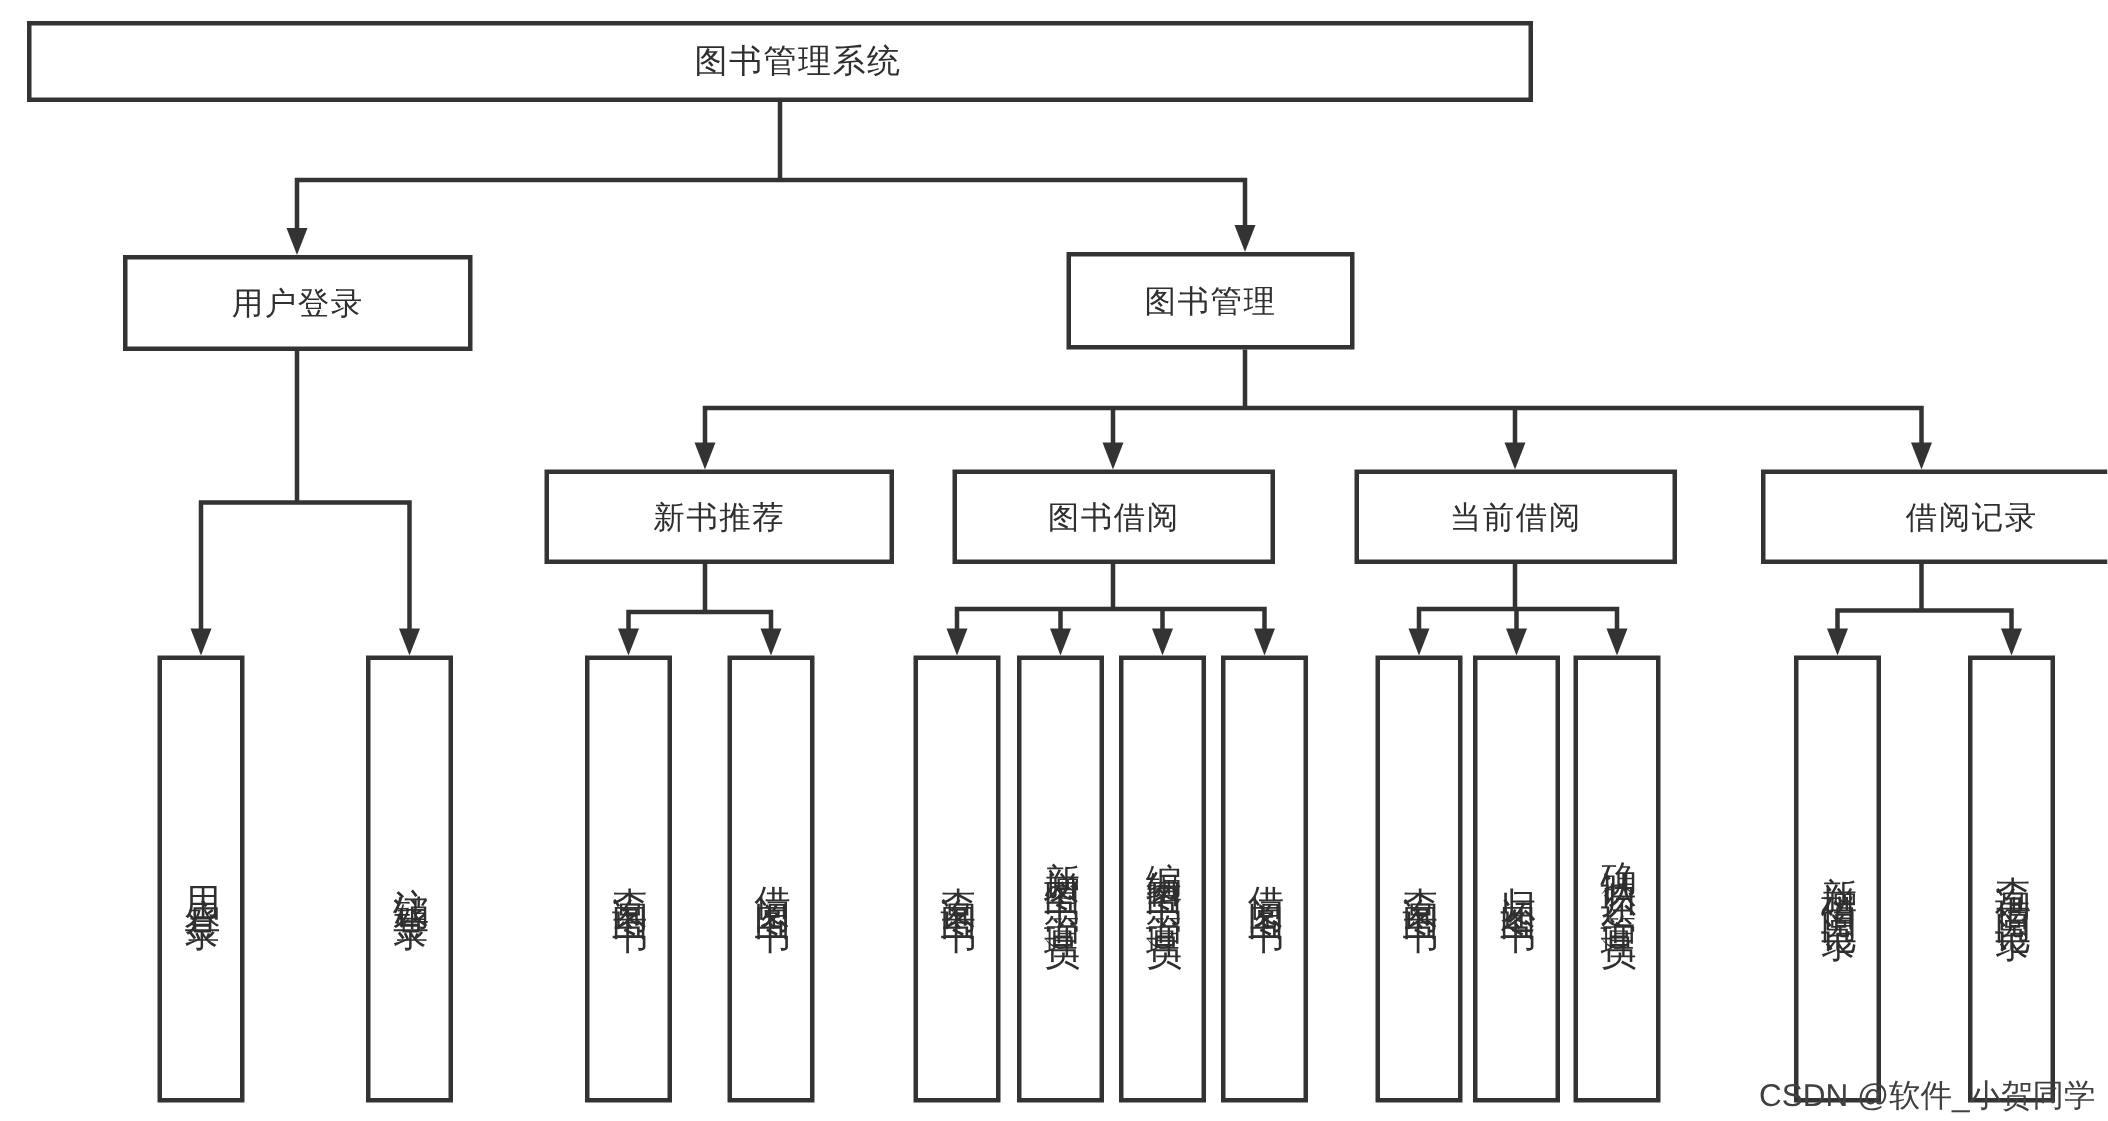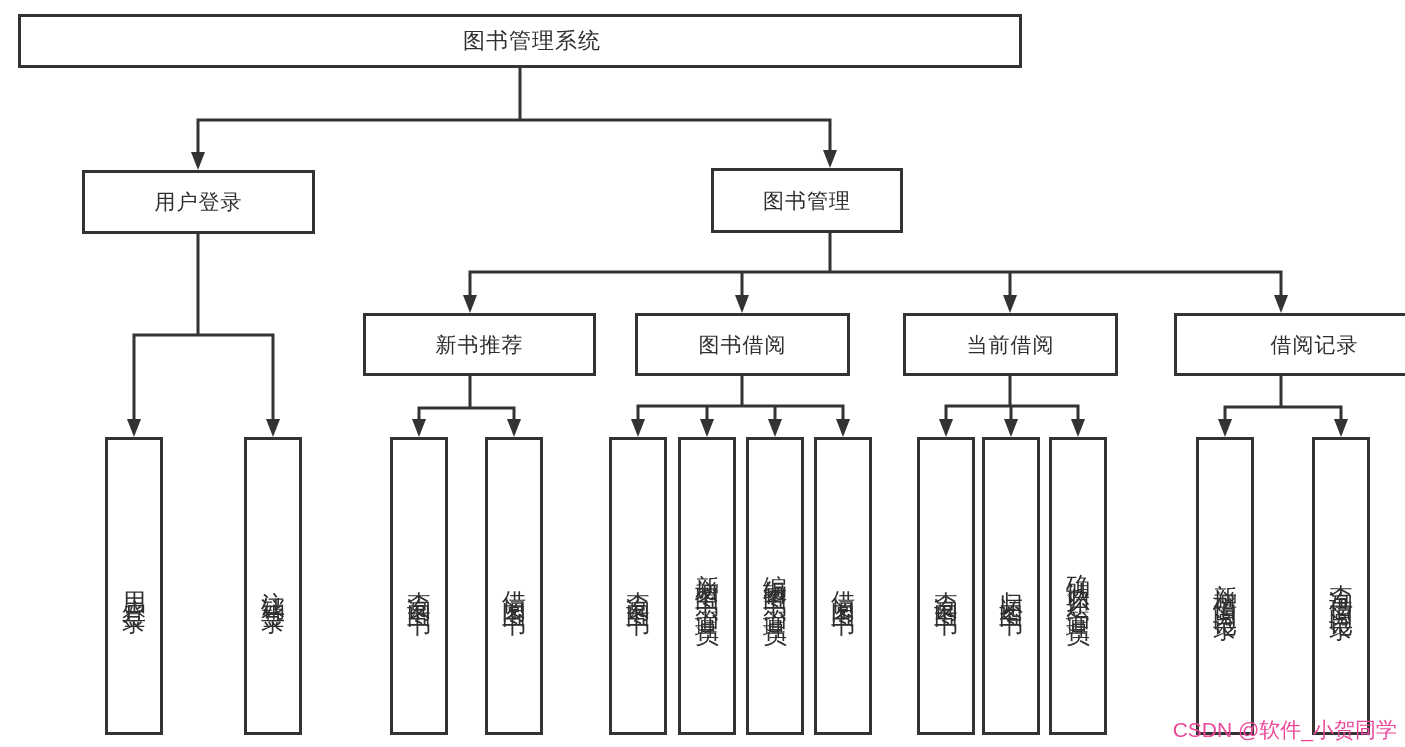--- a/index.html
+++ b/index.html
@@ -60,21 +60,21 @@
   .b-cb1 { left: 917px; }
   .b-cb2 { left: 982px; }
   .b-cb3 { left: 1049px; }
   .b-br1 { left: 1196px; }
   .b-br2 { left: 1312px; }
   .watermark {
     position: absolute;
     top: 716px;
     right: 8px;
     font-size: 21px;
-    color: #ec4899;
+    color: #404040;
     z-index: 5;
     white-space: nowrap;
   }
 </style>
 </head>
 <body>
 
 <div class="canvas">
 
   <svg class="wires" viewBox="0 0 1405 747" xmlns="http://www.w3.org/2000/svg">

